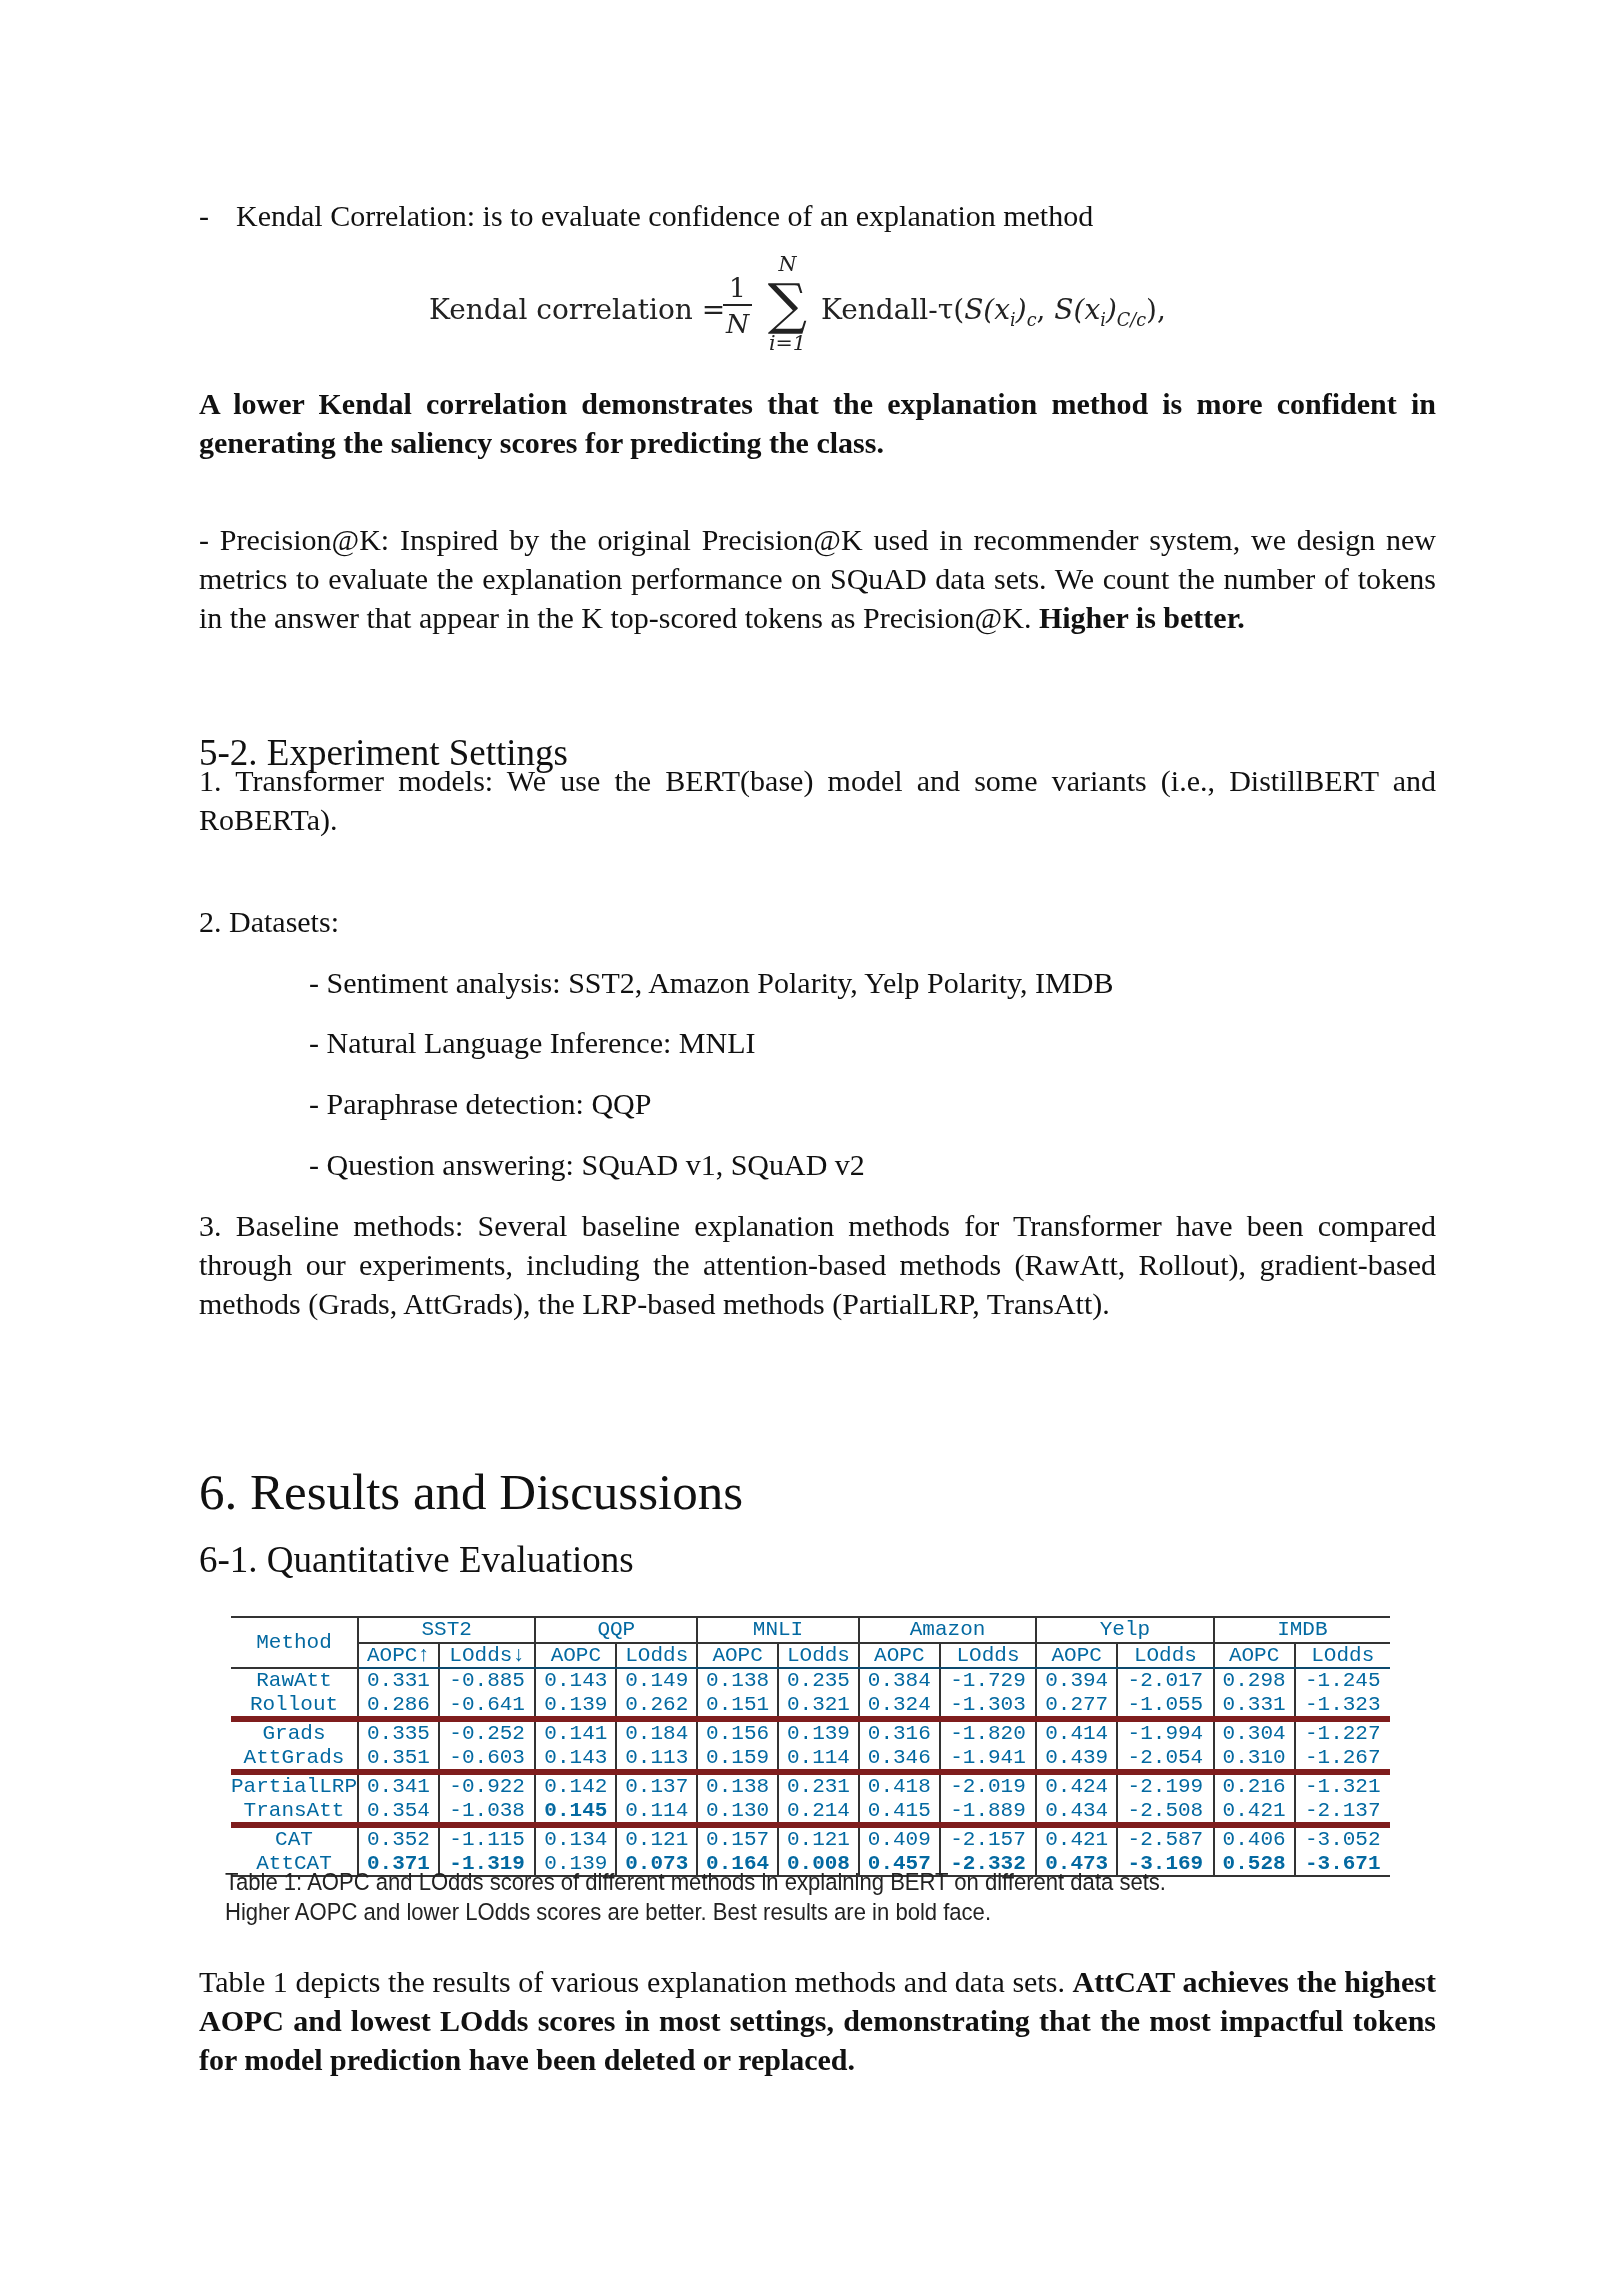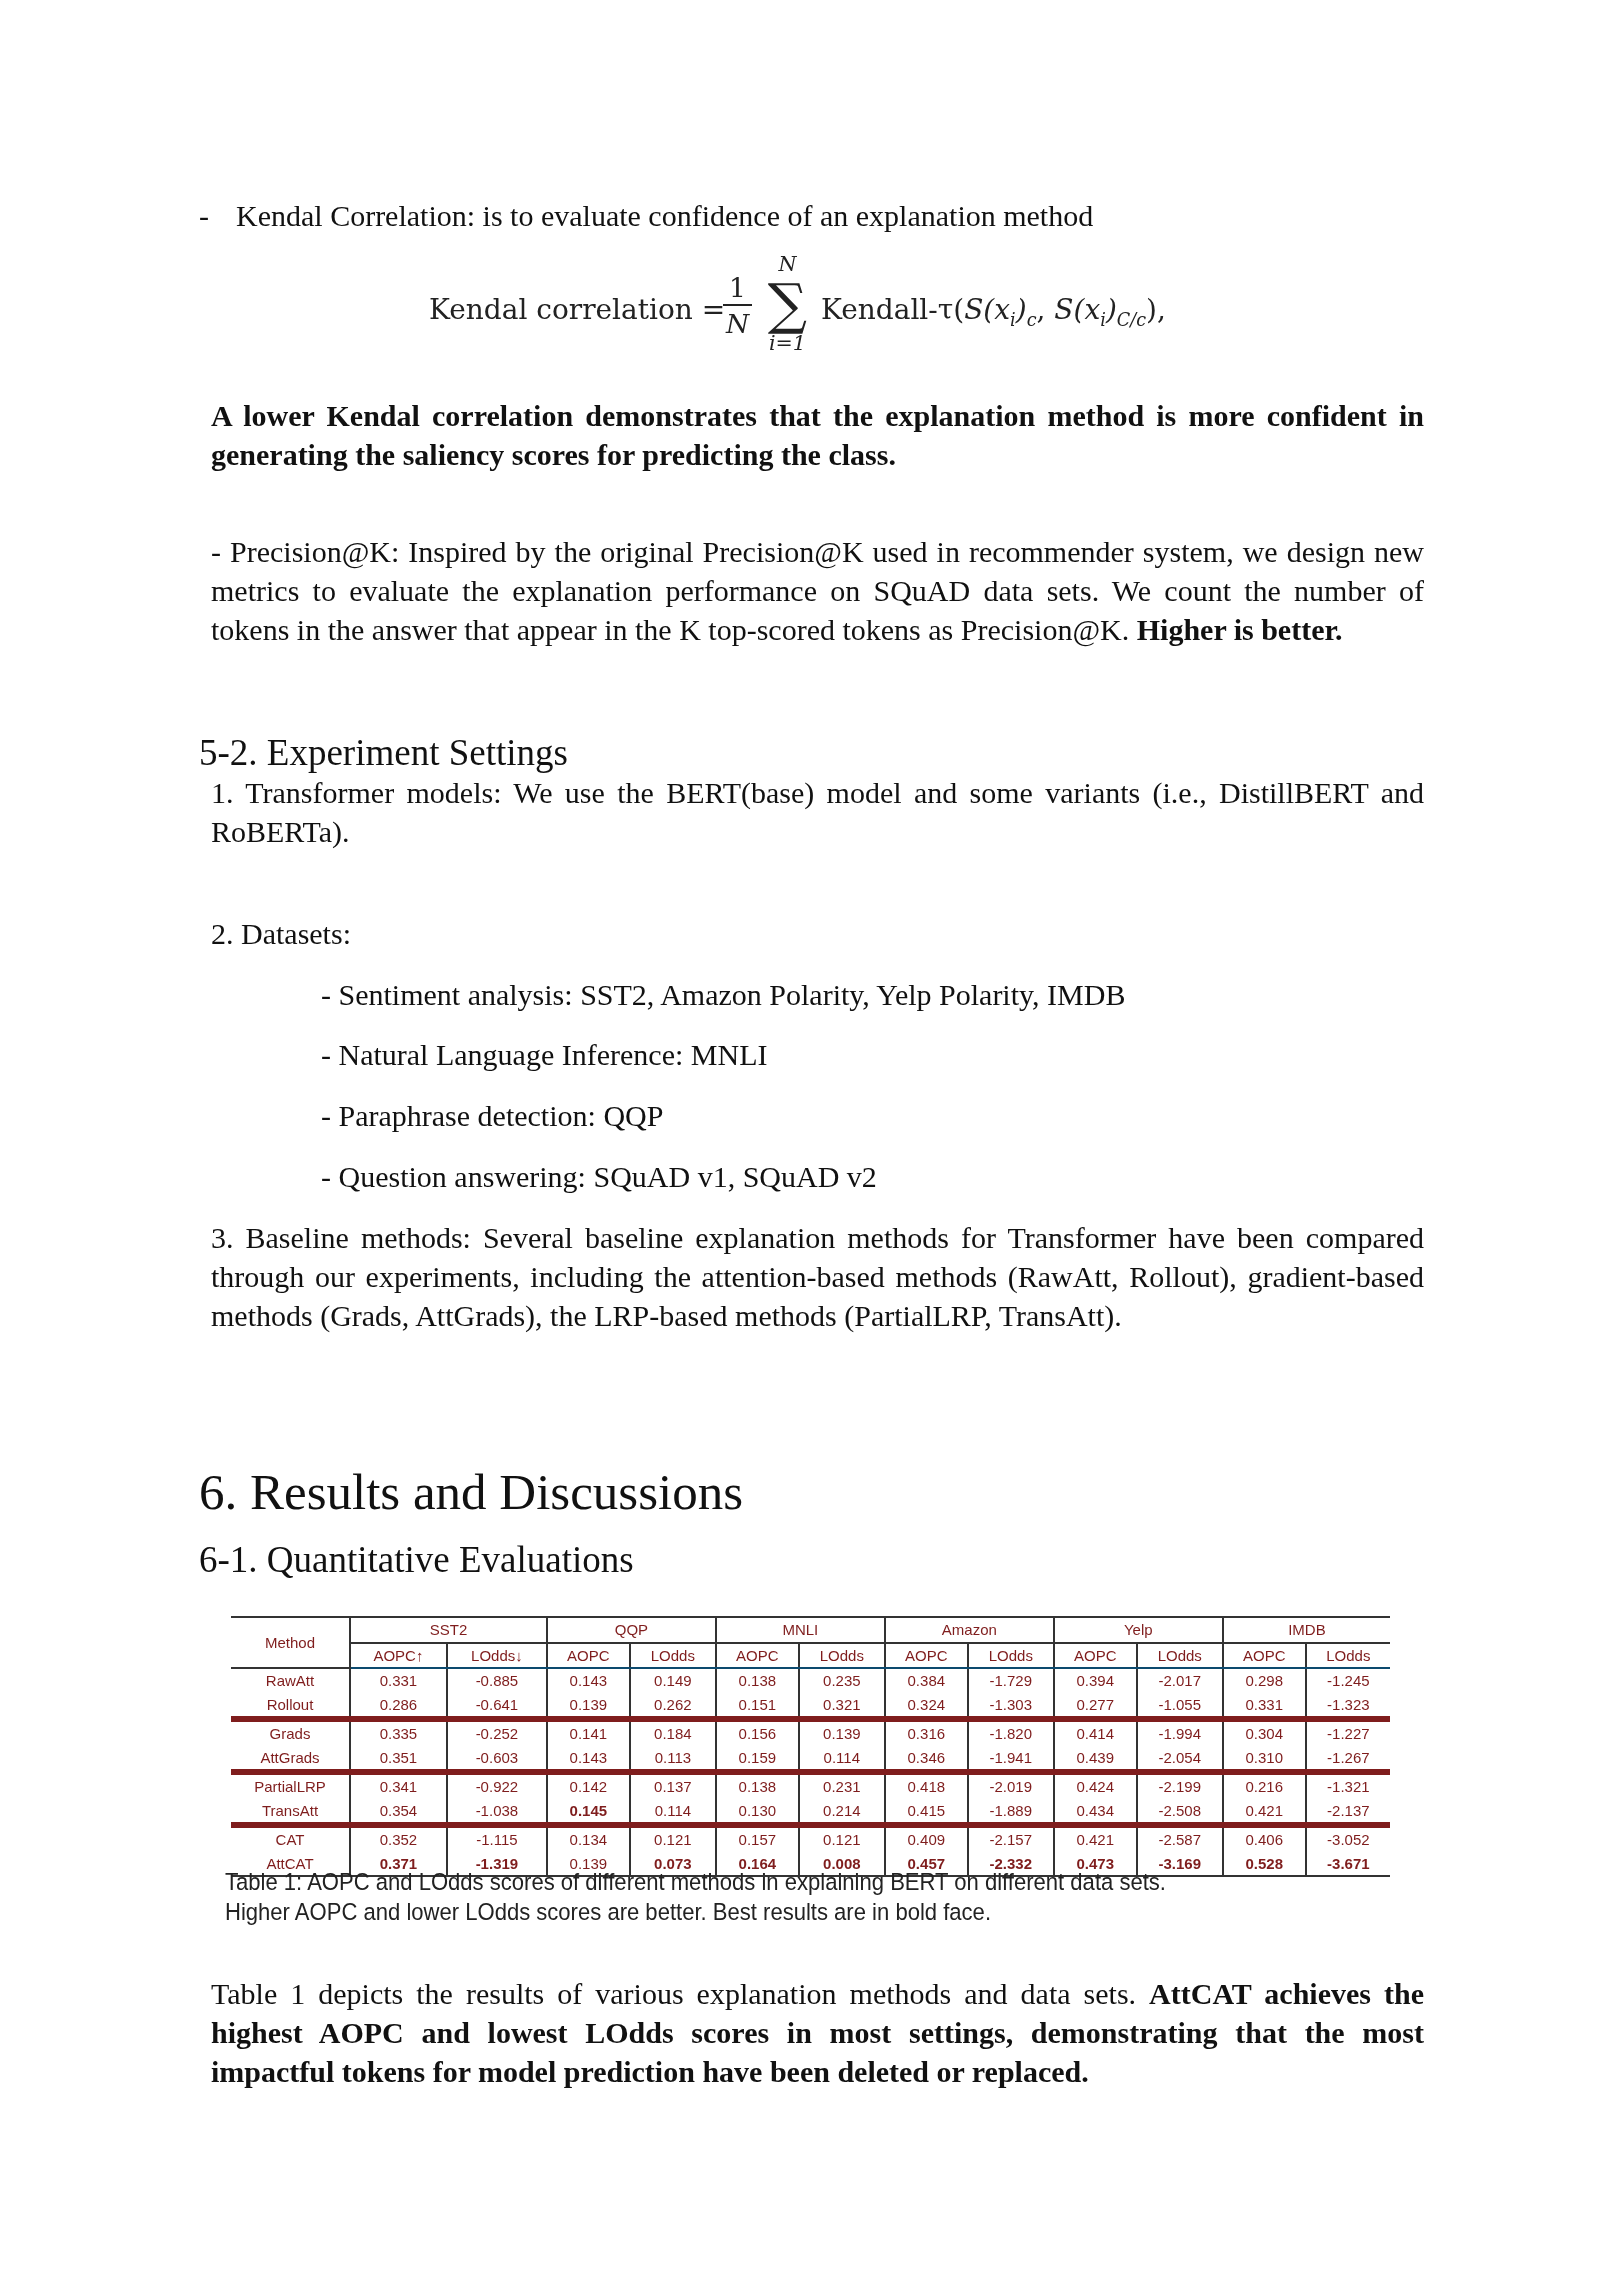--- a/index.html
+++ b/index.html
@@ -1,20 +1,20 @@
 <!DOCTYPE html>
 <html><head>
 <meta charset="utf-8">
 <style>
   html, body { margin: 0; padding: 0; background: #ffffff; }
   body {
     width: 1621px; height: 2293px; position: relative; overflow: hidden;
     font-family: "Liberation Serif", "DejaVu Serif", serif; color: #111;
   }
-  .p { font-size: 30px; line-height: 39px; margin: 12px; text-align: justify; }
+  .p { font-size: 30px; line-height: 39px; margin: 0; text-align: justify; }
   .bold { font-weight: bold; }
   .bullet-line { position: absolute; left: 199px; top: 196px; font-size: 30px; line-height: 39px; }
   .bullet-line .dash { display: inline-block; width: 37px; }
   .formula {
     position: absolute; left: 429px; top: 253px; height: 118px; width: 804px;
     font-family: "DejaVu Serif", "Liberation Serif", serif; font-size: 28px; color: #222;
   }
   .formula .lhs { position: absolute; left: 0; top: 40px; }
   .formula .frac { position: absolute; left: 294px; top: 19.6px; width: 29px; text-align: center; }
   .formula .frac .num { display: block; font-size: 26.5px; line-height: 29px; }
@@ -30,21 +30,21 @@
 
   .block { position: absolute; left: 199px; width: 1237px; }
   .h2 { font-size: 37px; line-height: 45px; margin: 0; font-weight: normal; }
   .h1 { font-size: 51px; line-height: 53px; margin: 0; font-weight: normal; }
   .indent { padding-left: 110px; }
 
   
   .table-wrap { position: absolute; left: 231px; top: 1616px; width: 1159px; }
   table.results {
     border-collapse: collapse; width: 1159px;
-    font-family: Liberation Sans, sans-serif; font-size: 15px; color: #7f1d1d;
+    font-family: Liberation Mono, monospace; font-size: 21px; color: #0369a1;
   }
   table.results td, table.results th {
     padding: 0; text-align: center; font-weight: normal; line-height: 23.5px; height: 23.5px;
   }
   table.results .vl { border-left: 2px solid #333; }
   table.results tr.top-rule th { border-top: 2px solid #333; }
   table.results tr.sub-head th.ds { border-bottom: 2px solid #333; }
   table.results tr.head2 th { border-bottom: 2px solid #0c4a6e; }
   table.results tr.grp-start td { border-top: 6px solid #7f1d1d; }
   table.results tr.last td { border-bottom: 2px solid #333; }

